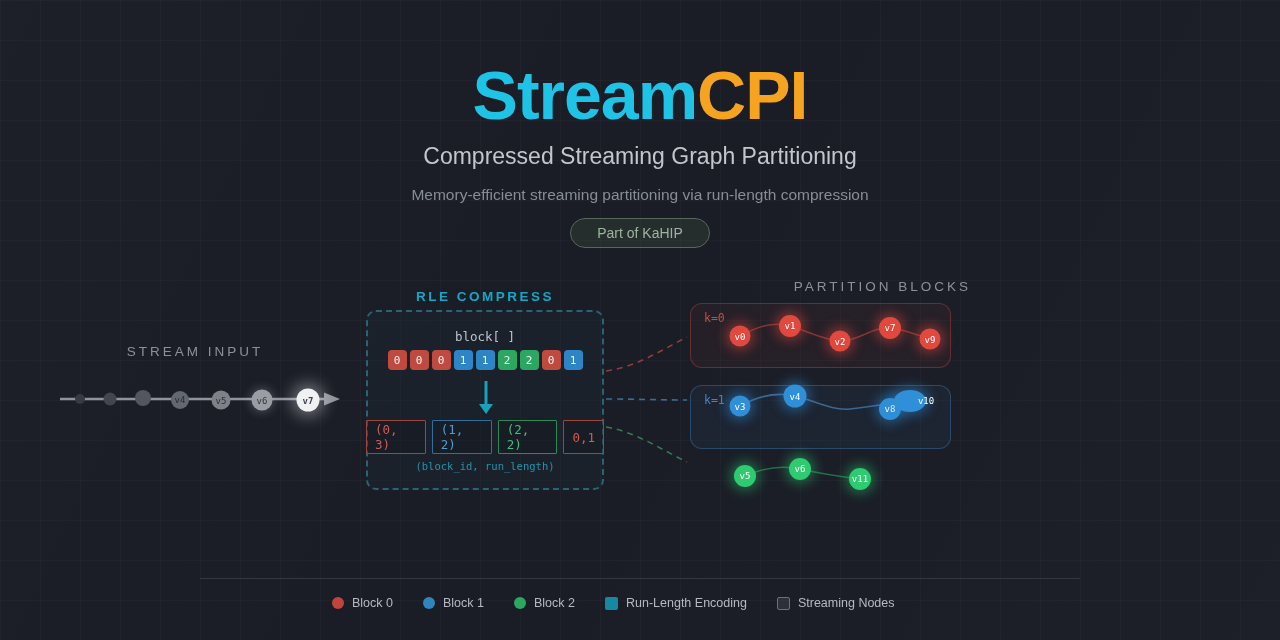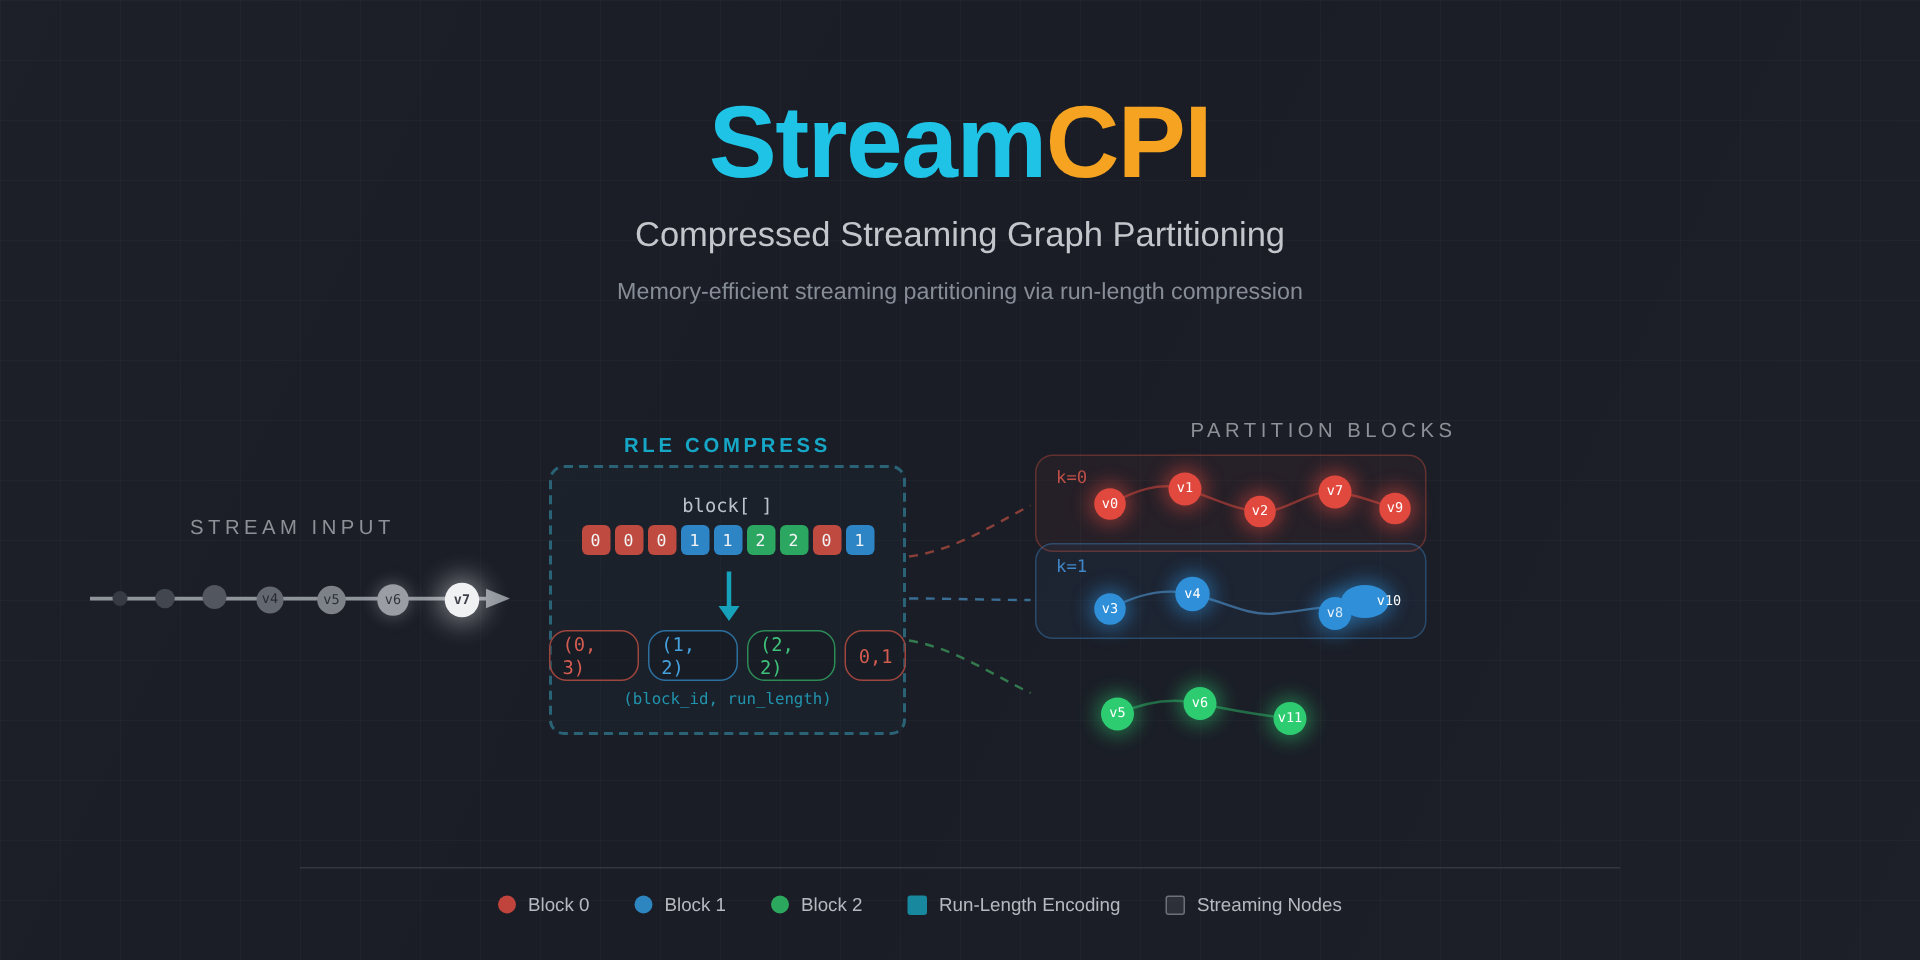--- a/index.html
+++ b/index.html
@@ -87,21 +87,21 @@
   }
   .cell.c-red   { background: #bf4a40; }
   .cell.c-blue  { background: #2d85c5; }
   .cell.c-green { background: #2ca761; }
 
   .tuples {
     position: absolute; left: 366px; top: 420px; width: 238px;
     display: flex; justify-content: center; gap: 6px;
   }
   .tuple {
-    height: 24px; padding: 16px 8px; border-radius: 12px;
+    height: 24px; padding: 16px 8px; border-radius: 1px;
     display: flex; align-items: center; justify-content: center;
     font-family: "DejaVu Sans Mono", monospace; font-size: 12.5px;
     background: rgba(10, 14, 20, 0.25);
   }
   .tuple.t-red   { border: 1.5px solid #9e453d; color: #d45c50; }
   .tuple.t-blue  { border: 1.5px solid #2d6f9f; color: #46a0dc; }
   .tuple.t-green { border: 1.5px solid #2c8a55; color: #3fc179; }
 
   .rle-caption {
     position: absolute; left: 366px; top: 460px; width: 238px; text-align: center;
@@ -109,21 +109,21 @@
   }
 
   
   .kblock { position: absolute; left: 690px; width: 261px; border-radius: 12px; }
   .kblock .k-tag {
     position: absolute; left: 13px; top: 7px;
     font-family: "DejaVu Sans Mono", monospace; font-size: 11.5px;
   }
   .kb0 { top: 303px; height: 65px; border: 1.5px solid rgba(190,74,62,0.40); background: rgba(190,74,62,0.07); }
   .kb0 .k-tag { color: #bf5048; }
-  .kb1 { top: 362px; height: 64px; border: 1.5px solid rgba(62,132,196,0.40); background: rgba(62,132,196,0.07); text-decoration: underline; }
+  .kb1 { top: 385px; height: 64px; border: 1.5px solid rgba(62,132,196,0.40); background: rgba(62,132,196,0.07); text-decoration: underline; }
   .kb1 .k-tag { color: #4187c8; }
   .kb2 { top: 443px; height: 61px; border: 1.5px solid rgba(62,186,110,0.38); background: rgba(62,186,110,0.06); }
   .kb2 .k-tag { color: #3ba66a; }
 
   .pn { color: #ffffff; font-size: 9px; }
   .pn-red   { background: #e2493e; box-shadow: 0 0 12px 4px rgba(226,73,62,0.45); }
   .pn-blue  { background: #2f8fd8; box-shadow: 0 0 12px 4px rgba(47,143,216,0.45); }
   .pn-green { background: #2ecc71; box-shadow: 0 0 12px 4px rgba(46,204,113,0.42); }
 
   
@@ -143,20 +143,23 @@
   .lg-stream { background: rgba(130,134,140,0.18); border: 1.5px solid #6d7177; }
 </style>
 </head>
 <body>
 
 <div id="canvas">
 
   <div class="hdr title"><span class="t-cyan">Stream</span><span class="t-orange">CPI</span></div>
   <div class="hdr subtitle">Compressed Streaming Graph Partitioning</div>
   <div class="hdr tagline">Memory-efficient streaming partitioning via run-length compression</div>
+  <div class="hdr badge-wrap">
+    <span class="badge">Part of KaHIP</span>
+  </div>
 
   <div class="sec-label stream-label">STREAM INPUT</div>
   <div class="rle-label">RLE COMPRESS</div>
   <div class="sec-label partition-label">PARTITION BLOCKS</div>
 
   <div class="kblock kb0">
     <span class="k-tag">k=0</span>
   </div>
   <div class="kblock kb1">
     <span class="k-tag">k=1</span>

